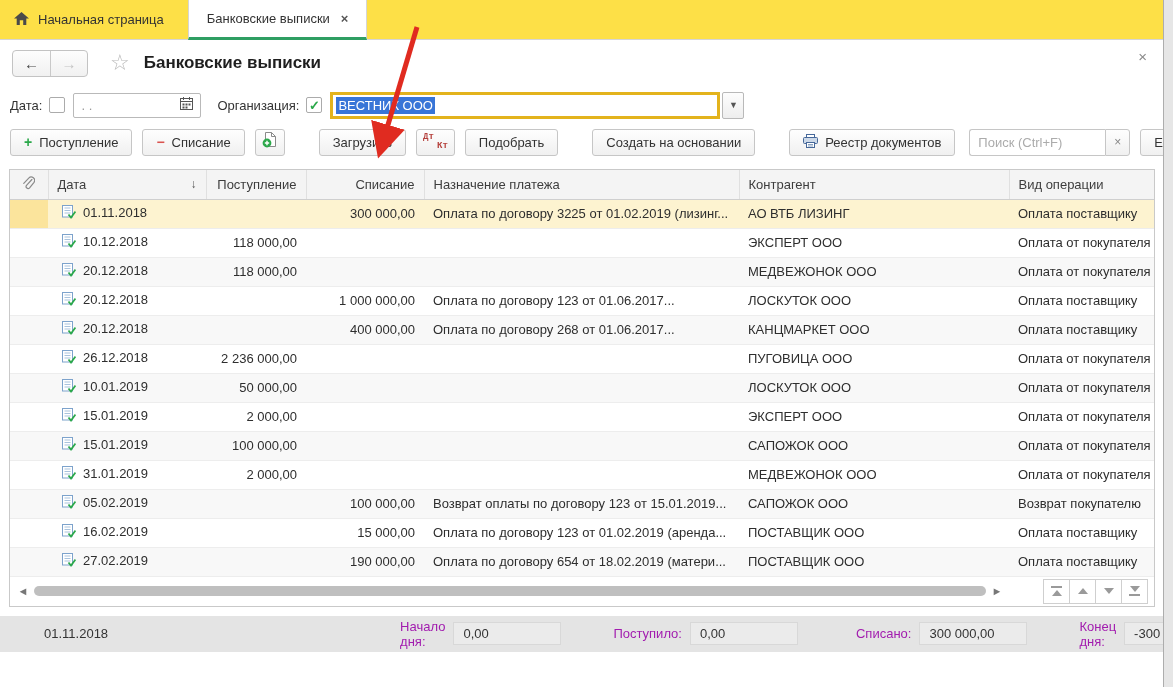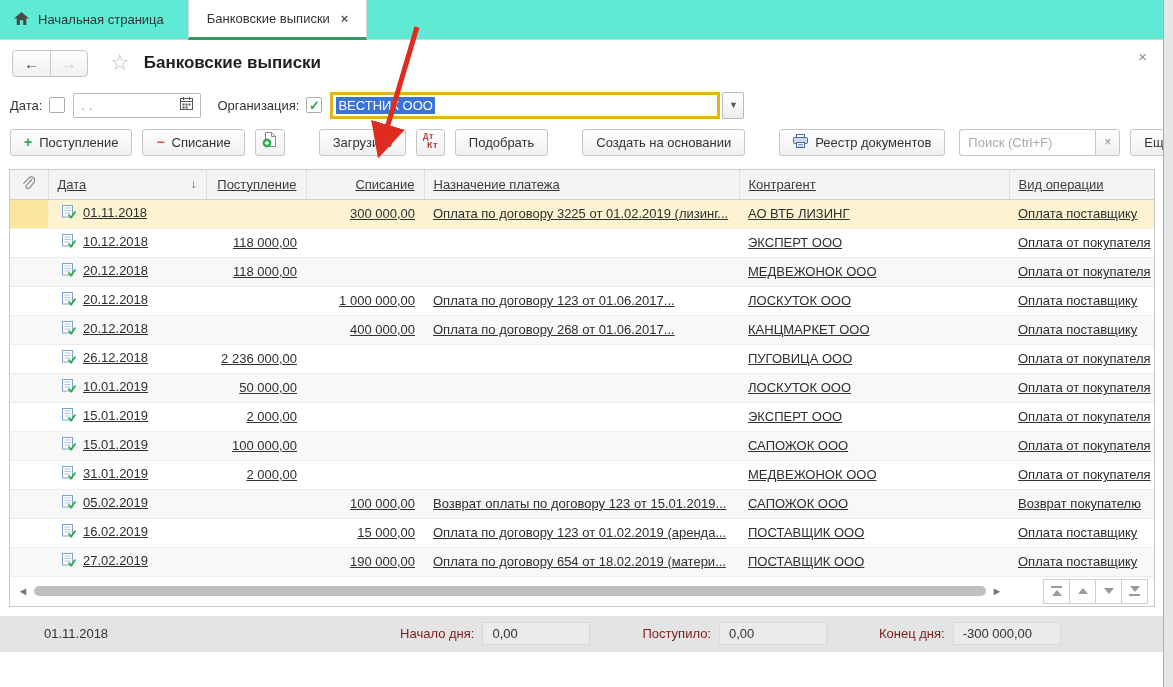--- a/index.html
+++ b/index.html
@@ -1,21 +1,21 @@
 <!DOCTYPE html>
 <html><head>
 <meta charset="utf-8">
 <style>
   * { box-sizing: border-box; margin: 0; padding: 0; }
   html,body { width:1173px; height:687px; }
   body { font-family:"Liberation Sans", sans-serif; background:#e6e6e6; color:#333; }
   .window { position:relative; width:1164px; height:687px; background:#fff; border-right:1px solid #adadad; overflow:hidden; }
 
   
-  .tabbar { height:40px; background:#5eead4; border-bottom:1px solid #d5d5d5; display:flex; align-items:stretch; }
+  .tabbar { height:40px; background:#fde047; border-bottom:1px solid #d5d5d5; display:flex; align-items:stretch; }
   .tab { display:flex; align-items:center; gap:9px; padding:0 18px; font-size:13px; color:#333; cursor:default; }
   .tab.home { padding-left:14px; }
   .tab.active { background:#fff; border-left:1px solid #d5d5d5; border-right:1px solid #d5d5d5; border-bottom:3px solid #2f9e62; margin-bottom:-1px; margin-left:6px; }
   .tab-close { color:#555; font-size:13px; font-weight:bold; margin-left:2px; }
 
   
   .titlebar { height:46px; display:flex; align-items:center; padding:0 12px; position:relative; background:#fff; }
   .navgroup { display:flex; border:1px solid #c3c3c3; border-radius:4px; overflow:hidden; background:linear-gradient(#fdfdfd,#f1f1f1); }
   .navbtn { width:37px; height:25px; display:flex; align-items:center; justify-content:center; font-size:15px; color:#444; }
   .navbtn.fwd { border-left:1px solid #c9c9c9; color:#c4c4c4; }
@@ -35,31 +35,31 @@
   .dd-btn { width:22px; height:27px; border:1px solid #b9b9b9; border-radius:2px; margin-left:2px; display:flex; align-items:center; justify-content:center; background:linear-gradient(#fdfdfd,#eeeeee); color:#555; font-size:9px; }
 
   
   .toolbar { height:36px; display:flex; align-items:center; padding:0 10px; gap:10px; }
   .btn { height:27px; display:inline-flex; align-items:center; gap:7px; padding:0 13px; border:1px solid #c6c6c6; border-radius:3px; background:linear-gradient(#fefefe,#f0f0f0); font-size:13px; color:#333; white-space:nowrap; }
   .btn.icon-only { padding:0 6px;font-family:Liberation Mono, monospace; }
   .sym-plus { color:#2ba84a; font-weight:bold; font-size:14px; }
   .sym-minus { color:#d9534f; font-weight:bold; font-size:14px; }
   .gap-left { margin-left:24px; }
   .dtkt { display:flex; flex-direction:column; line-height:1; font-size:9px; font-weight:bold; color:#b5413d; }
-  .dtkt .kt { margin-left:4px; }
+  .dtkt .kt { margin-left:14px; }
   .searchwrap { display:flex; align-items:stretch; height:27px; margin-left:4px; }
   .search-input { width:136px; height:27px; border:1px solid #c6c6c6; border-right:none; border-radius:3px 0 0 3px; padding:0 8px; font-size:13px; font-family:"Liberation Sans",sans-serif; color:#a21caf; outline:none; }
   .search-input::placeholder { color:#ababab; }
   .search-clear { width:25px; border:1px solid #c6c6c6; border-radius:0 3px 3px 0; background:linear-gradient(#fefefe,#f0f0f0); color:#888; font-size:12px; display:flex; align-items:center; justify-content:center; }
   .more-btn { margin-left:auto; }
   .dd-caret { font-size:9px; color:#555; }
 
   
   .grid { margin:9px 9px 0 9px; border:1px solid #c9c9c9; width:1146px; }
-  table { width:100%; border-collapse:collapse; table-layout:fixed; font-size:13px;text-decoration:underline; }
+  table { width:100%; border-collapse:collapse; table-layout:fixed; font-size:13px; }
   thead th { height:29px; background:#f4f4f4; border-bottom:1px solid #cfcfcf; border-right:1px solid #e0e0e0; font-weight:normal; color:#3d3d3d; text-align:left; padding:0 9px; white-space:nowrap; overflow:hidden; }
   thead th:last-child { border-right:none;margin-top:24px; }
   thead th.num { text-align:right; }
   th.attach-th { text-align:center; padding:0; }
   .sort-arrow { float:right; color:#555; font-size:12px; }
   tbody td { height:29px; border-bottom:1px solid #ededed; padding:0 9px; white-space:nowrap; overflow:hidden; color:#2e2e2e; }
   tbody tr:nth-child(odd) { background:#f8f8f8; }
   tbody tr.selected { background:#fdf3d0; }
   tbody tr.selected td.c-attach { background:#fbe49c; }
   td.c-num { text-align:right; }
@@ -74,21 +74,21 @@
   .nbtn { width:27px; height:25px; border:1px solid #cfcfcf; background:#fff; display:flex; flex-direction:column; align-items:center; justify-content:center; margin-left:-1px; }
   .tri-up { width:0; height:0; border-left:5px solid transparent; border-right:5px solid transparent; border-bottom:6px solid #9a9a9a; }
   .tri-down { width:0; height:0; border-left:5px solid transparent; border-right:5px solid transparent; border-top:6px solid #9a9a9a; }
   .nbar { width:11px; height:2px; background:#9a9a9a; }
   .nbar.top { margin-bottom:2px; } .nbar.bot { margin-top:2px; }
 
   
   .statusbar { margin-top:9px; height:36px; background:#e4e4e4; display:flex; align-items:center; padding:0 14px; font-size:13px; color:#333; }
   .sb-date { margin-left:30px; }
   .sb-group { display:flex; align-items:center; gap:8px; }
-  .sb-label { color:#7f1d1d; }
+  .sb-label { color:#a21caf; }
   .sb-value { background:#ebebeb; border:1px solid #d8d8d8; padding:3px 9px; min-width:108px; }
   .g1 { margin-left:292px; } .g2 { margin-left:52px; } .g3 { margin-left:58px; } .g4 { margin-left:52px; }
 
   
   .annot { position:absolute; left:0; top:0; width:100%; height:100%; pointer-events:none; }
 </style>
 </head>
 <body>
 
 <div class="window">
@@ -512,20 +512,24 @@
   <div class="statusbar">
     <span class="sb-date">01.11.2018</span>
     <div class="sb-group g1">
       <span class="sb-label">Начало дня:</span>
       <span class="sb-value">0,00</span>
     </div>
     <div class="sb-group g2">
       <span class="sb-label">Поступило:</span>
       <span class="sb-value">0,00</span>
     </div>
+    <div class="sb-group g3">
+      <span class="sb-label">Списано:</span>
+      <span class="sb-value">300 000,00</span>
+    </div>
     <div class="sb-group g4">
       <span class="sb-label">Конец дня:</span>
       <span class="sb-value">-300 000,00</span>
     </div>
   </div>
 
   <svg class="annot">
     <defs>
       <marker id="ah" markerWidth="7" markerHeight="7" refX="4.2" refY="3.5" orient="auto">
         <path d="M0,0 L7,3.5 L0,7 Z" fill="#e02b20"></path>

